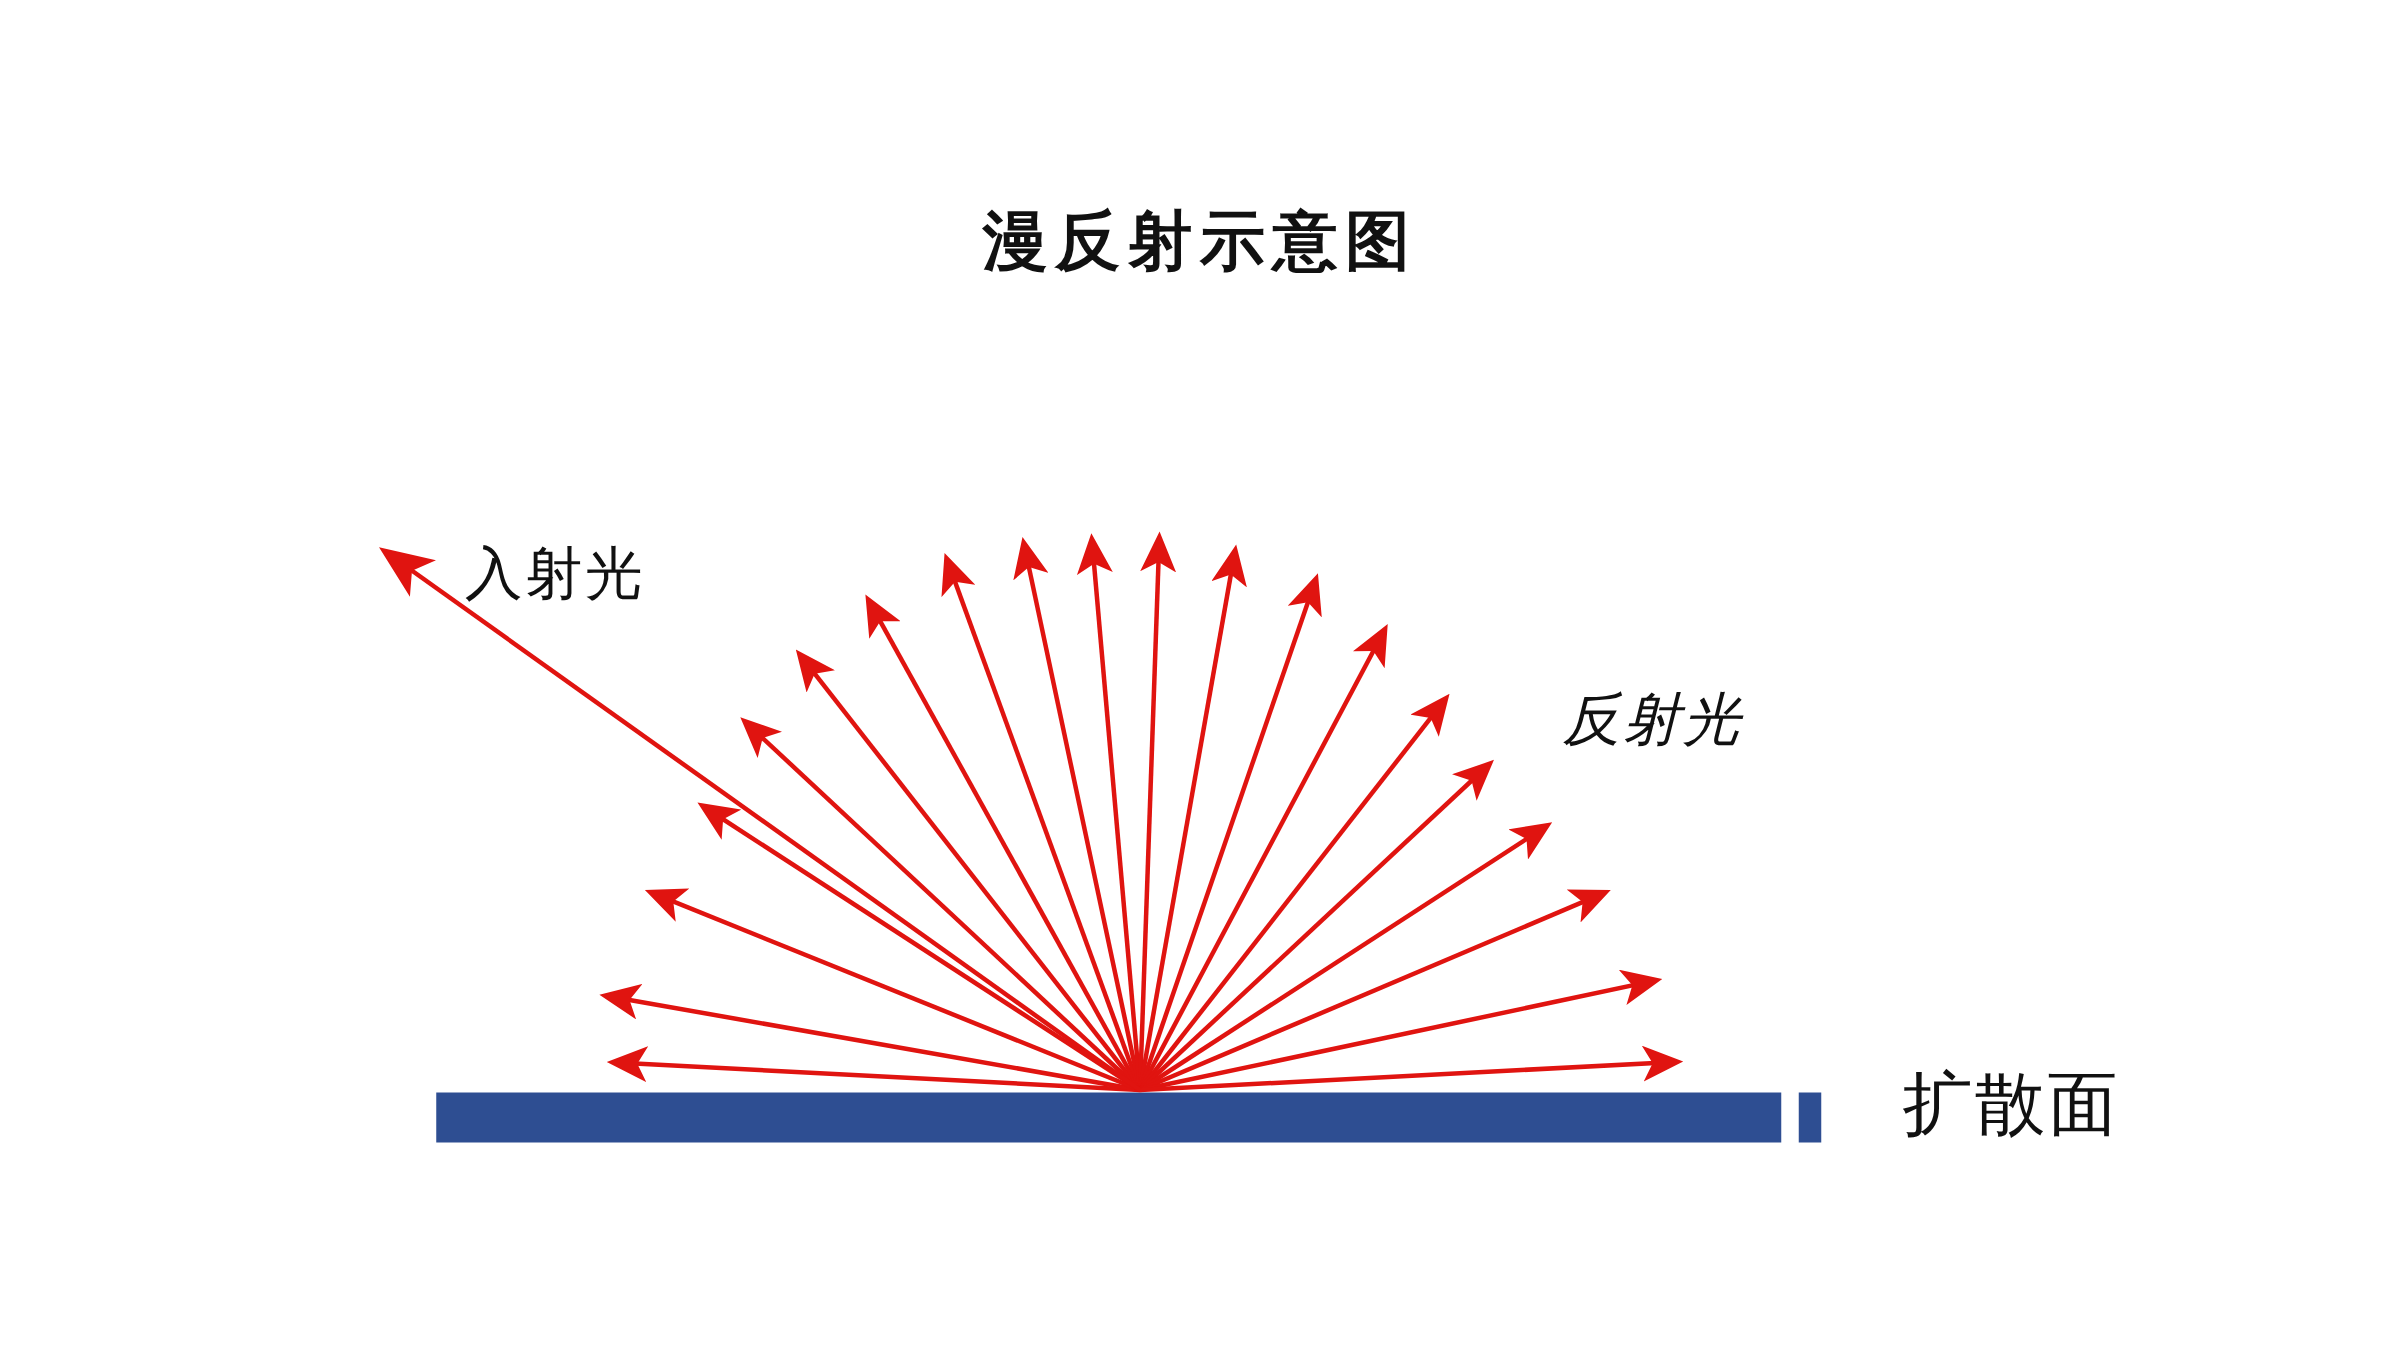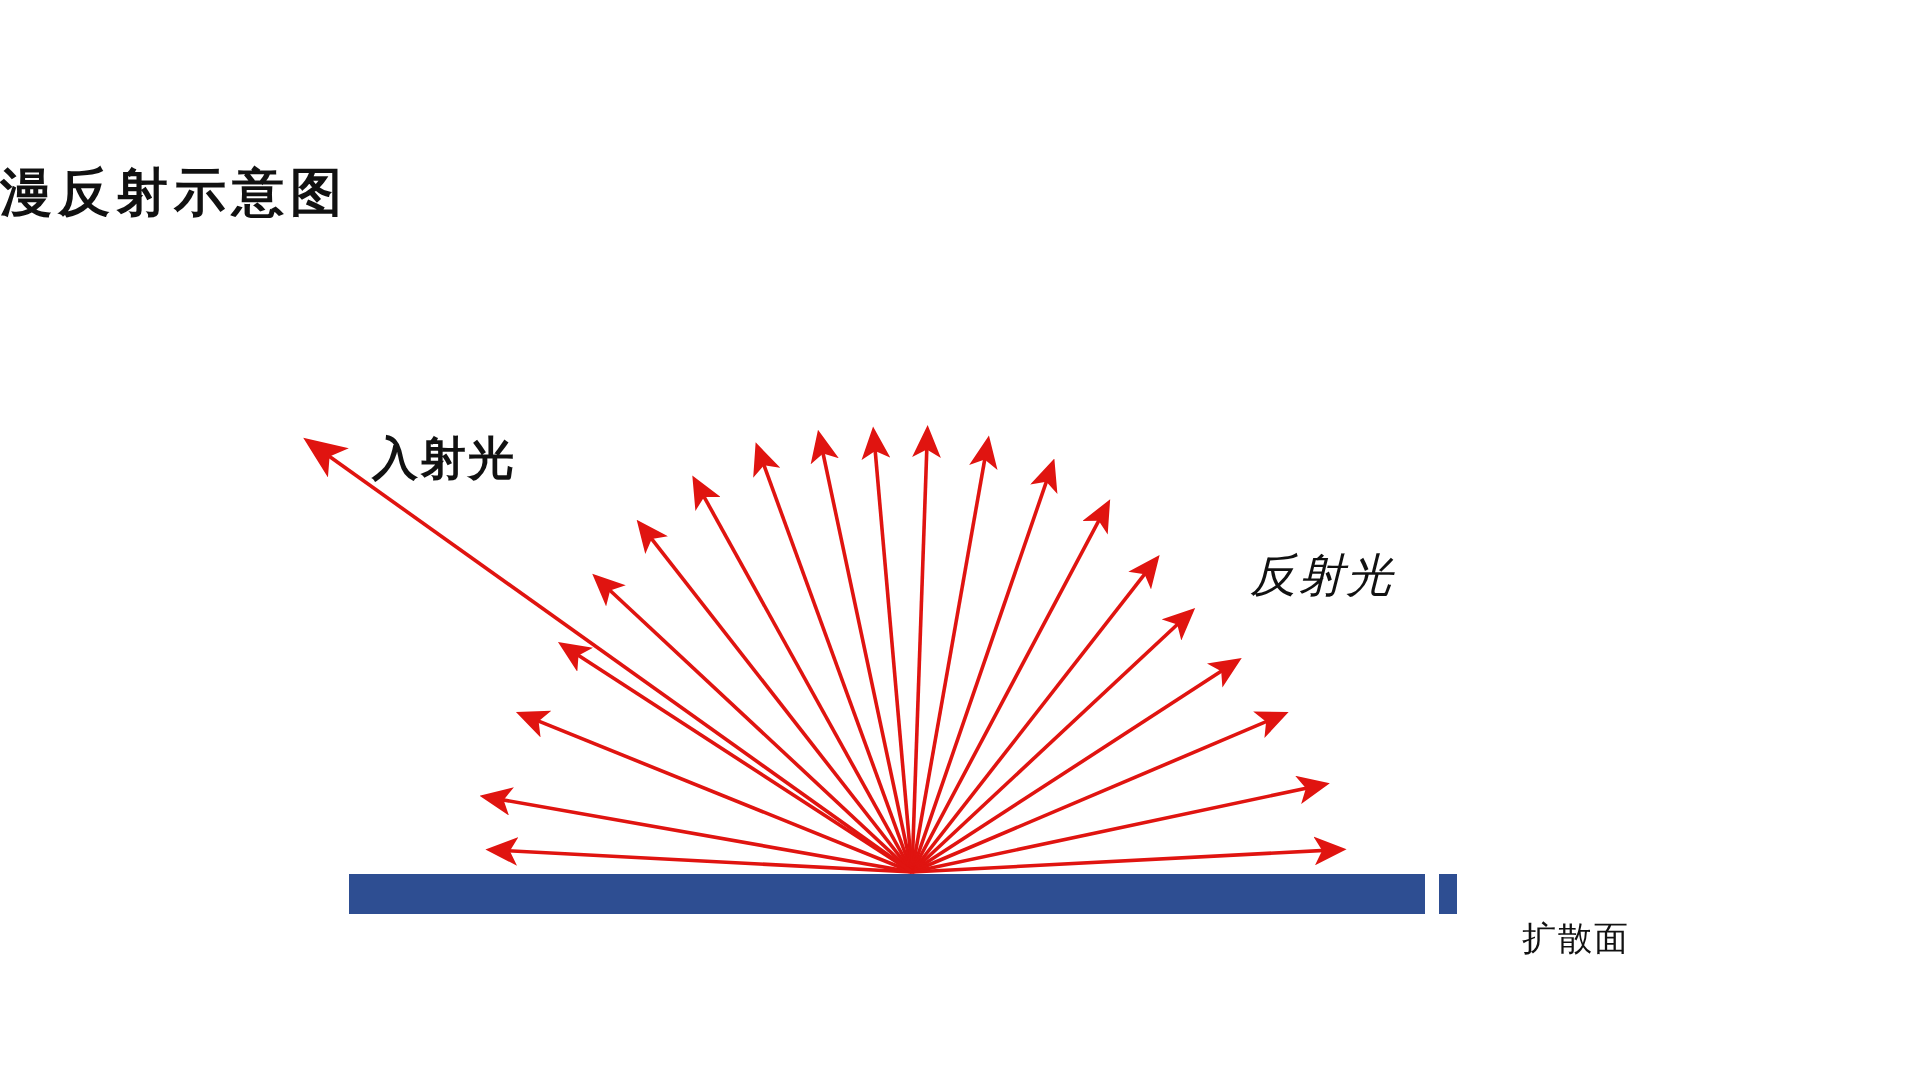--- a/index.html
+++ b/index.html
@@ -25,41 +25,40 @@
   .lbl {
     position: absolute;
     color: #111111;
     white-space: nowrap;
     letter-spacing: 2px;
   }
   .title {
     left: 0;
     top: 158px;
     width: 1920px;
-    text-align: left;
+    text-align: center;
     font-size: 52px;
     font-weight: 600;
     letter-spacing: 6px;
   }
   .incident-label {
     left: 372px;
     top: 428px;
     font-size: 46px;
-    font-weight: bold;
   }
   .reflected-label {
     left: 1250px;
     top: 545px;
     font-size: 46px;
     font-style: italic;
   }
   .surface-label {
     left: 1522px;
-    top: 916px;
-    font-size: 34px;
+    top: 846px;
+    font-size: 56px;
   }
 </style>
 </head>
 <body>
 
 <div class="page">
 
   <div class="lbl title">漫反射示意图</div>
 
   <svg class="diagram-svg" id="diagram-svg" viewBox="0 0 1920 1080" xmlns="http://www.w3.org/2000/svg">

